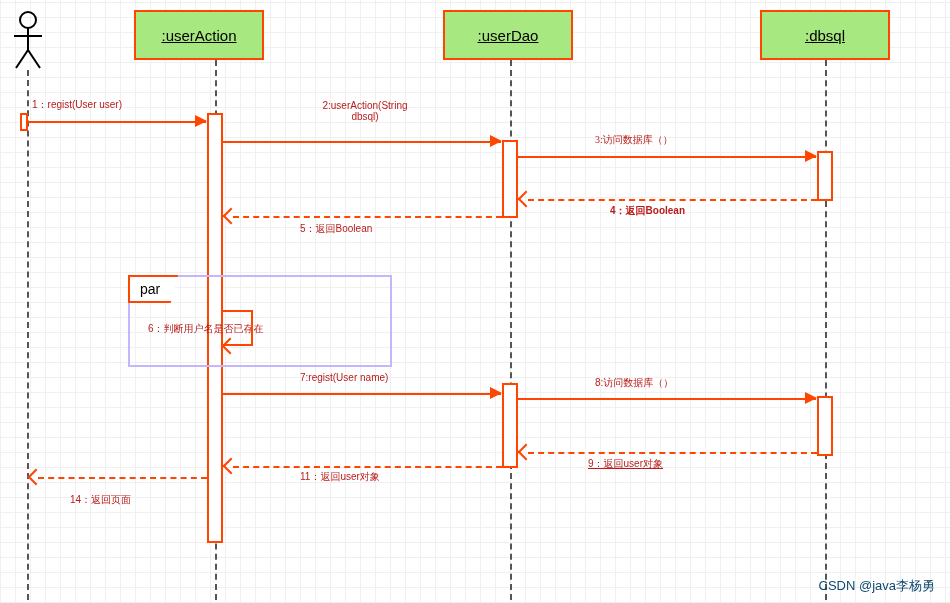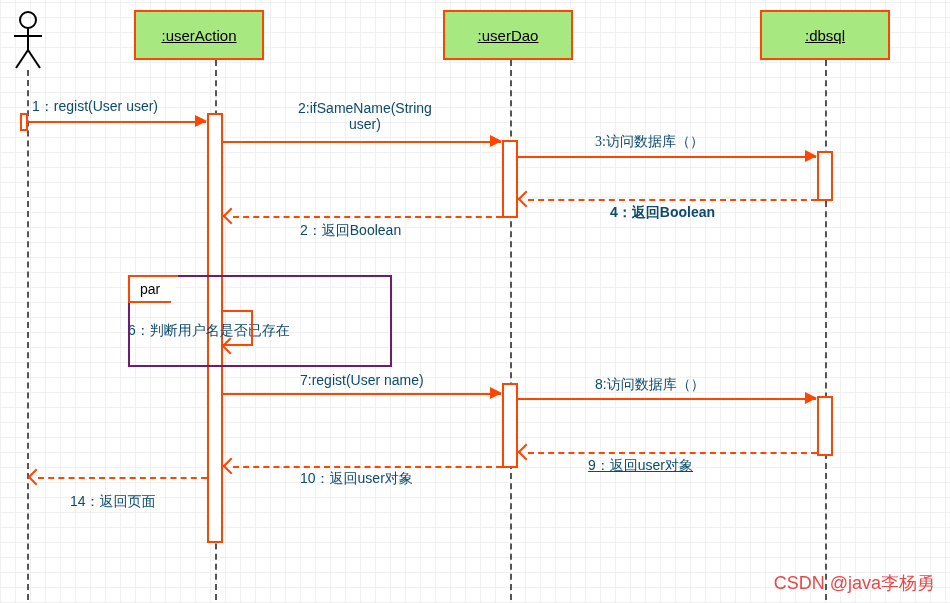--- a/index.html
+++ b/index.html
@@ -43,23 +43,23 @@
     left: 10px;
   }
   .activation {
     position: absolute;
     width: 16px;
     background: #fff;
     border: 2px solid #ff4500;
   }
   .msg-label {
     position: absolute;
-    font-size: 14px;
+    font-size: 10px;
     text-align: center;
-    color: #0c4a6e;
+    color: #b91c1c;
     white-space: nowrap;
   }
   .arrow-solid {
     position: absolute;
     height: 0;
     border-top: 2px solid #ff4500;
   }
   .arrow-dashed {
     position: absolute;
     height: 0;
@@ -74,39 +74,39 @@
   }
   .open-head-l {
     position: absolute;
     width: 12px; height: 12px;
     border-top: 2px solid #ff4500;
     border-left: 2px solid #ff4500;
     transform: rotate(-45deg);
   }
   .par-box {
     position: absolute;
-    border: 2px solid #701a75;
+    border: 2px solid #c4b5fd;
     background: transparent;
   }
   .par-label {
     position: absolute;
     top: -2px; left: -2px;
     border: 2px solid #ff4500;
     border-right: none;
     background: #fff;
     padding: 4px 18px 4px 10px;
     font-size: 14px;
     clip-path: polygon(0 0, 100% 0, 85% 100%, 0 100%);
   }
   .watermark {
     position: absolute;
     right: 15px;
     bottom: 8px;
-    color: #ef4444;
-    font-size: 18px;
+    color: #0c4a6e;
+    font-size: 13px;
     margin-left: 16px;
   }
   .self-arrow {
     position: absolute;
     border: 2px solid #ff4500;
     border-left: none;
   }
 </style>
 </head>
 <body>
@@ -145,58 +145,58 @@
 <div class="activation" style="left:817px; top:151px; height:50px;"></div>
 <div class="activation" style="left:817px; top:396px; height:60px;"></div>
 
 <div class="activation" style="left:20px; top:113px; width:8px; height:18px;"></div>
 
 <div class="msg-label" style="left:32px; top:98px;">1：regist(User user)</div>
 <div class="arrow-solid" style="left:28px; top:121px; width:178px;"></div>
 <div class="arrow-head-r" style="left:195px; top:115px;"></div>
 
 <div class="msg-label" style="left:280px; top:100px; text-align:center; width:170px; white-space:normal;">
-  <span>2:ifSameName(String</span><br><span>user)</span>
+  <span>2:userAction(String</span><br><span>dbsql)</span>
 </div>
 <div class="arrow-solid" style="left:223px; top:141px; width:278px;"></div>
 <div class="arrow-head-r" style="left:490px; top:135px;"></div>
 
 <div class="msg-label" style="left:595px; top:133px;font-family:Liberation Serif, serif;">3:访问数据库（）</div>
 <div class="arrow-solid" style="left:518px; top:156px; width:298px;"></div>
 <div class="arrow-head-r" style="left:805px; top:150px;"></div>
 
 <div class="msg-label" style="left:610px; top:204px;font-weight:bold;">4：返回Boolean</div>
 <div class="arrow-dashed" style="left:528px; top:199px; width:289px;"></div>
 <div class="open-head-l" style="left:520px; top:193px;"></div>
 
-<div class="msg-label" style="left:300px; top:222px;">2：返回Boolean</div>
+<div class="msg-label" style="left:300px; top:222px;">5：返回Boolean</div>
 <div class="arrow-dashed" style="left:233px; top:216px; width:269px;"></div>
 <div class="open-head-l" style="left:225px; top:210px;"></div>
 
 <div class="par-box" style="left:128px; top:275px; width:264px; height:92px;">
   <div class="par-label">par</div>
 </div>
 
-<div class="msg-label" style="left:128px; top:322px;">6：判断用户名是否已存在</div>
+<div class="msg-label" style="left:148px; top:322px;">6：判断用户名是否已存在</div>
 <div class="self-arrow" style="left:223px; top:310px; width:30px; height:36px;"></div>
 <div class="open-head-l" style="left:224px; top:340px;"></div>
 
 <div class="msg-label" style="left:300px; top:372px;">7:regist(User name)</div>
 <div class="arrow-solid" style="left:223px; top:393px; width:278px;"></div>
 <div class="arrow-head-r" style="left:490px; top:387px;"></div>
 
 <div class="msg-label" style="left:595px; top:376px;">8:访问数据库（）</div>
 <div class="arrow-solid" style="left:518px; top:398px; width:298px;"></div>
 <div class="arrow-head-r" style="left:805px; top:392px;"></div>
 
 <div class="msg-label" style="left:588px; top:457px;text-decoration:underline;">9：返回user对象</div>
 <div class="arrow-dashed" style="left:528px; top:452px; width:289px;"></div>
 <div class="open-head-l" style="left:520px; top:446px;"></div>
 
-<div class="msg-label" style="left:300px; top:470px;">10：返回user对象</div>
+<div class="msg-label" style="left:300px; top:470px;">11：返回user对象</div>
 <div class="arrow-dashed" style="left:233px; top:466px; width:269px;"></div>
 <div class="open-head-l" style="left:225px; top:460px;"></div>
 
 <div class="msg-label" style="left:70px; top:493px;">14：返回页面</div>
 <div class="arrow-dashed" style="left:38px; top:477px; width:169px;"></div>
 <div class="open-head-l" style="left:30px; top:471px;"></div>
 
 <div class="watermark">CSDN @java李杨勇</div>
 
 </body></html>

